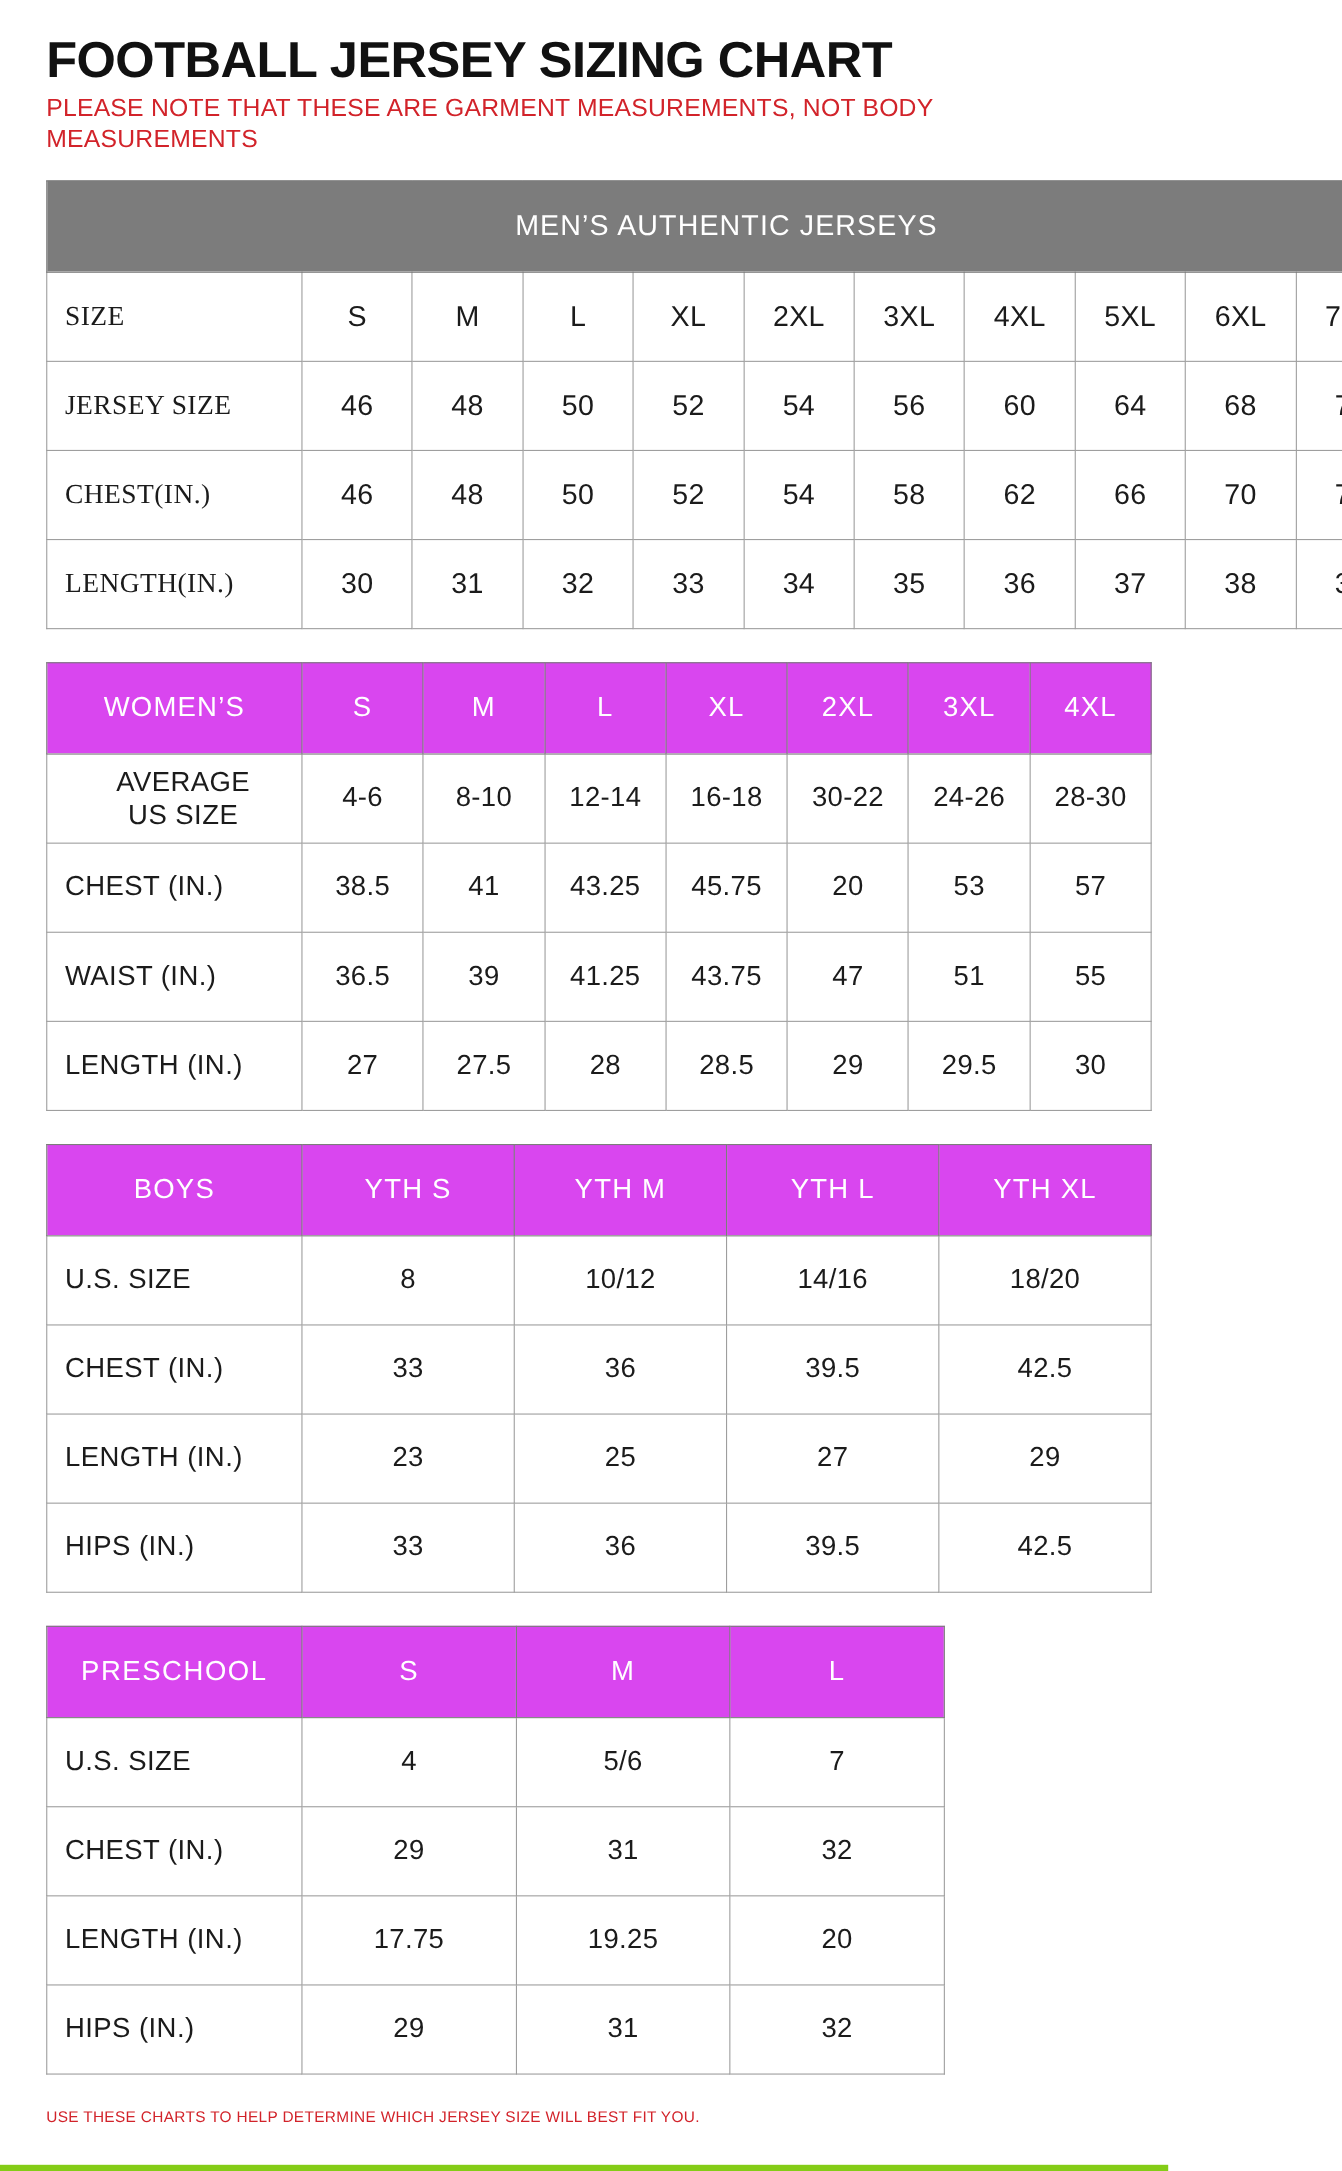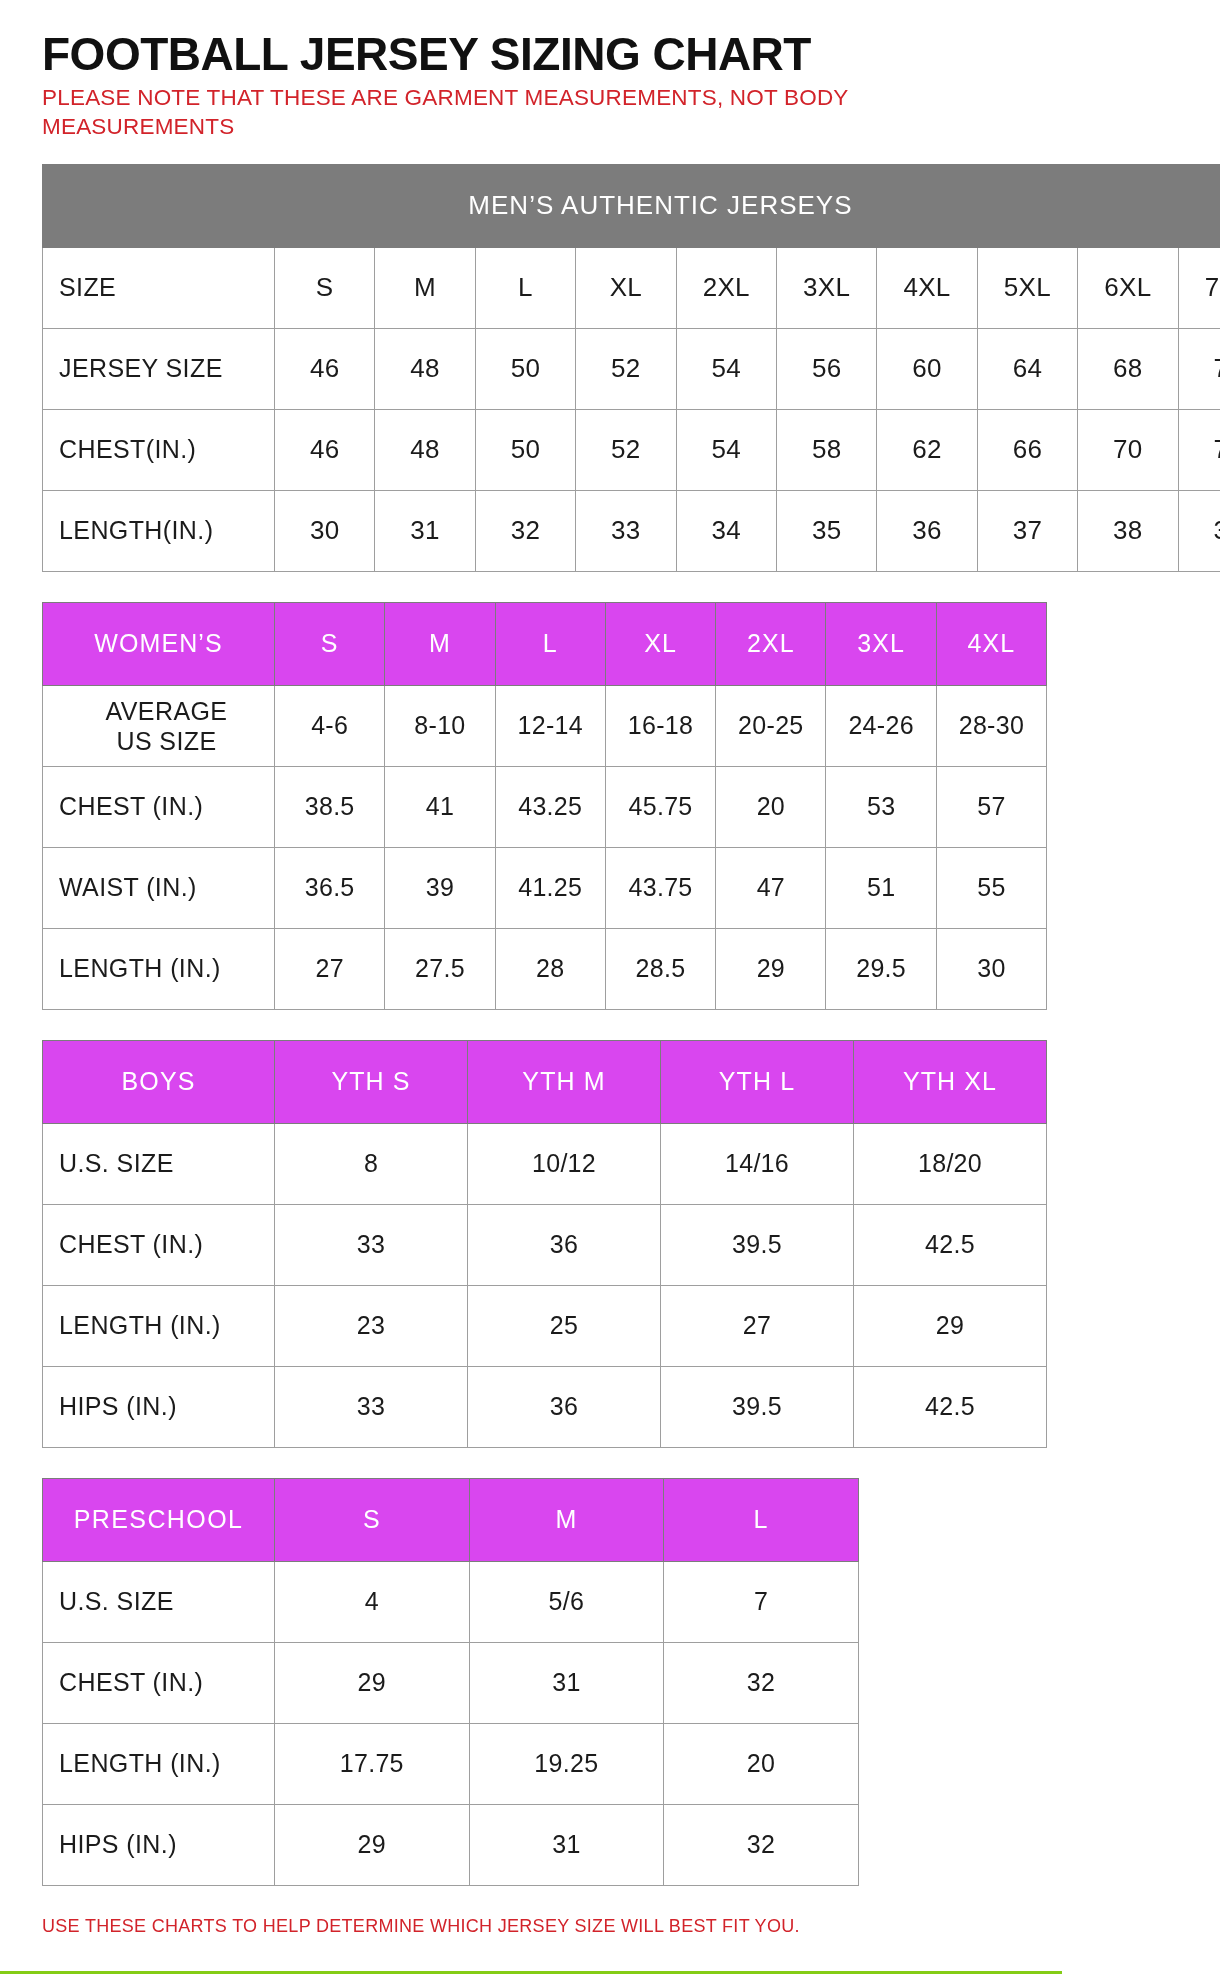--- a/index.html
+++ b/index.html
@@ -88,42 +88,42 @@
   table.sz .rowlab.center2 {
     text-align: center;
     line-height: 1.2;
     padding-left: 16px;
   }
   
   #mens-table { width: 1136px; }
   #mens-table col.lab { width: 232px; }
   #mens-table col.c { width: 100.4px; }
   #mens-table td { font-size: 26px; }
-  #mens-table .rowlab { font-size: 25px; }
+  #mens-table .rowlab { font-size: 25px; font-family: Liberation Serif, serif; }
 
   
   #womens-table { width: 1004px; }
   #womens-table col.lab { width: 232px; }
   #womens-table col.c { width: 110.3px; }
   #womens-table td { font-size: 25px; }
 
   
   #boys-table { width: 1004px; border-radius: 26px; }
   #boys-table col.lab { width: 232px; }
   #boys-table col.c { width: 193px; }
 
   
   #pre-table { width: 816px; }
   #pre-table col.lab { width: 232px; }
   #pre-table col.c { width: 194.6px; }
   #pre-table .hdr.first { letter-spacing: 1.4px; }
 
   .footnote {
     color: #d2232a;
-    font-size: 18px;
+    font-size: 14px;
     letter-spacing: 0.3px;
     margin-top: 6px;
     margin-bottom: 10px;
   }
 </style>
 </head>
 <body>
 
 <div class="page">
 
@@ -224,21 +224,21 @@
         <td class="hdr">2XL</td>
         <td class="hdr">3XL</td>
         <td class="hdr">4XL</td>
       </tr>
       <tr>
         <td class="rowlab center2"><span>AVERAGE</span><br><span>US SIZE</span></td>
         <td>4-6</td>
         <td>8-10</td>
         <td>12-14</td>
         <td>16-18</td>
-        <td>20-25</td>
+        <td>30-22</td>
         <td>24-26</td>
         <td>28-30</td>
       </tr>
       <tr>
         <td class="rowlab">CHEST (IN.)</td>
         <td>38.5</td>
         <td>41</td>
         <td>43.25</td>
         <td>45.75</td>
         <td>20</td>

